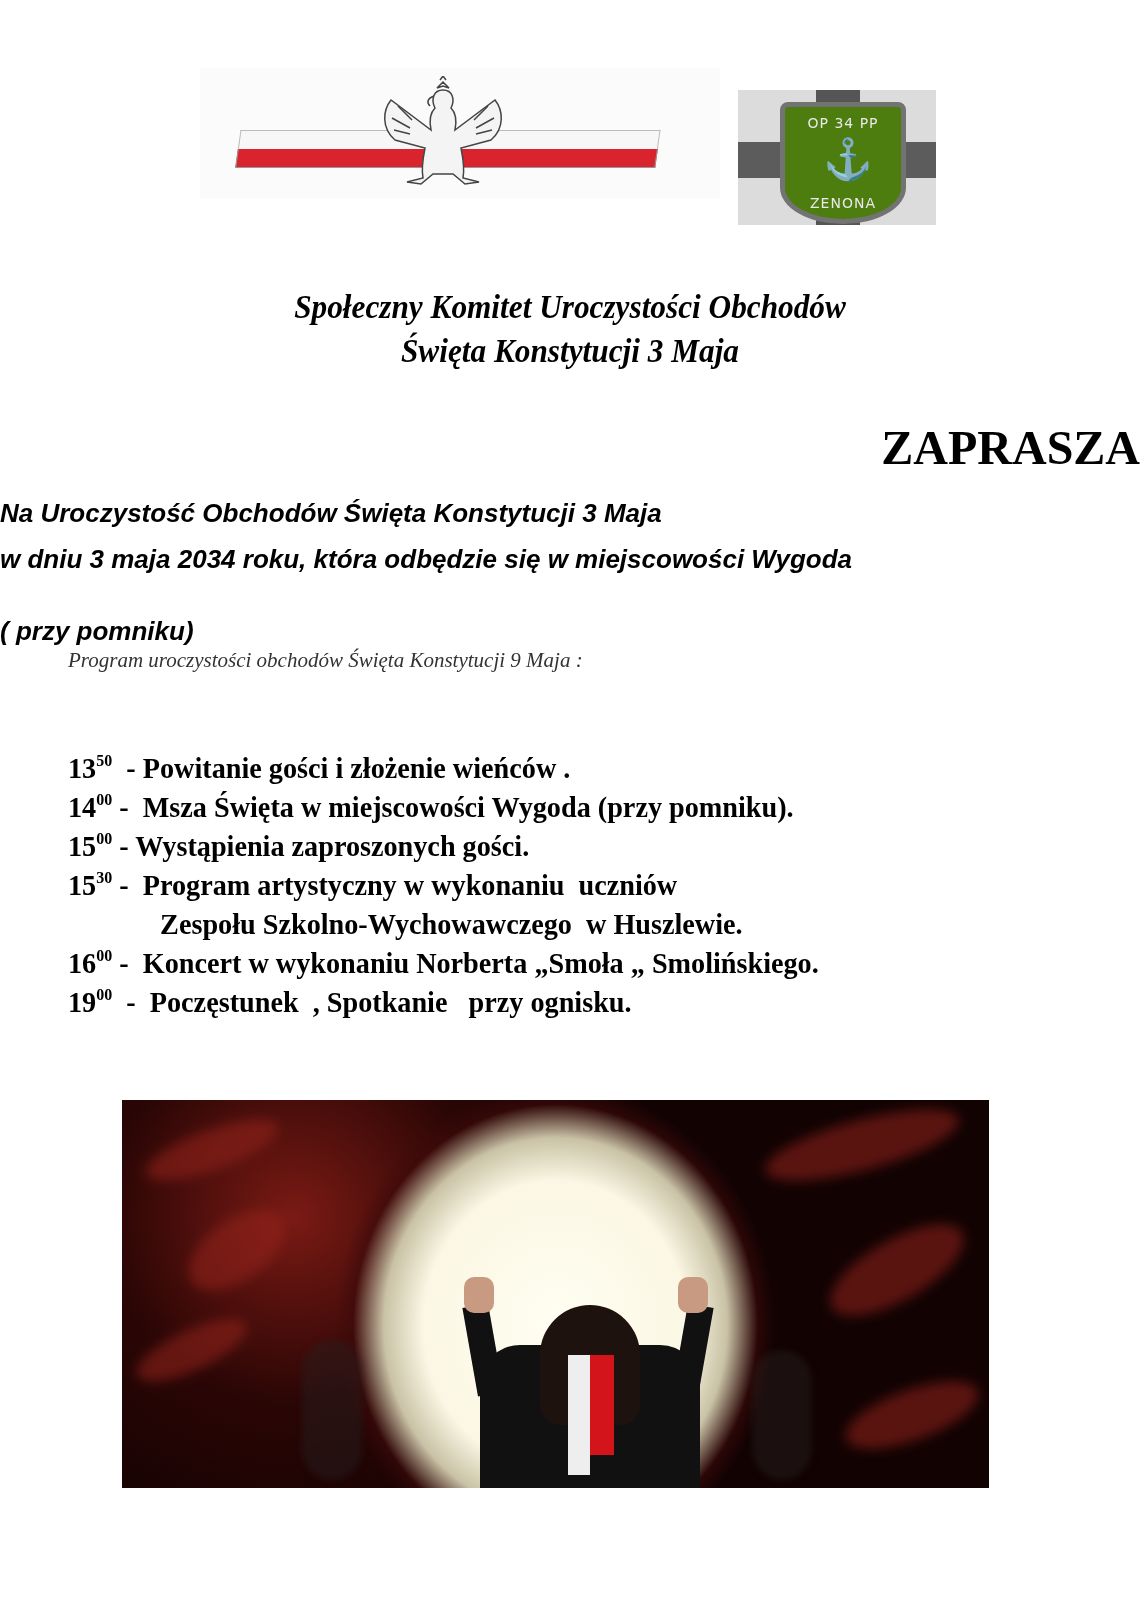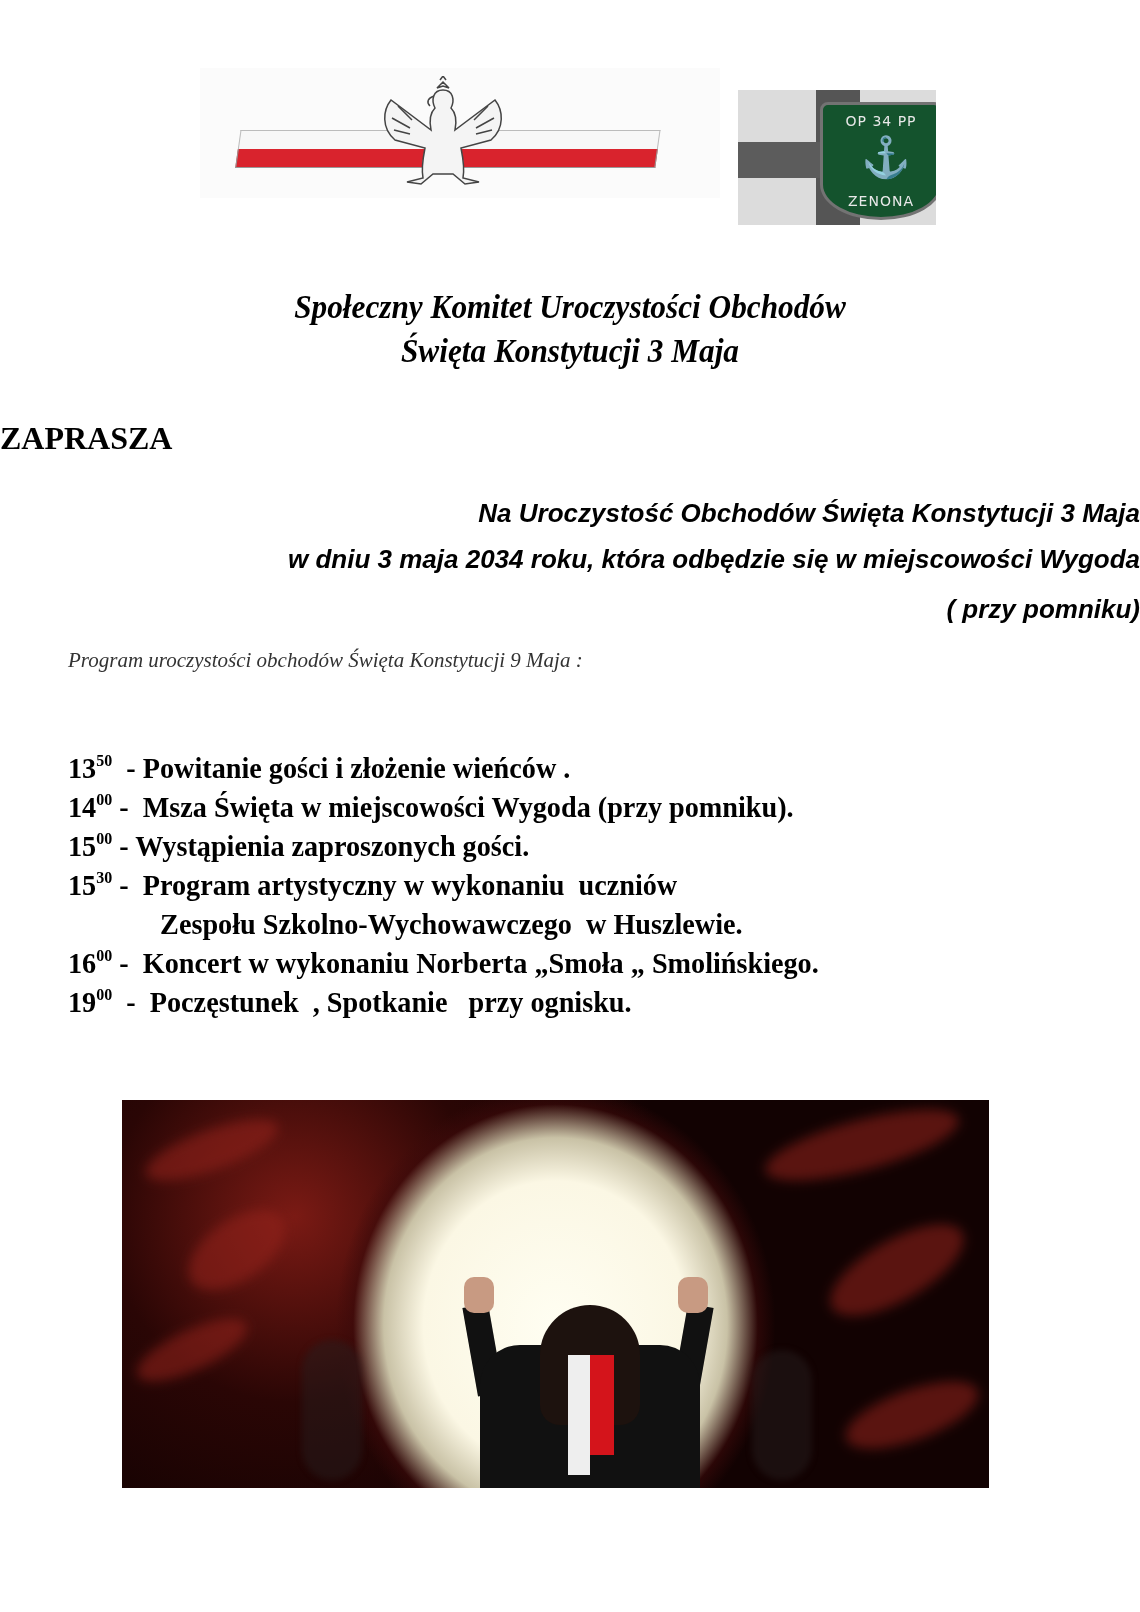--- a/index.html
+++ b/index.html
@@ -11,36 +11,36 @@
   .ribbon { position: absolute; left: 38px; top: 62px; width: 420px; height: 36px;
             transform: skewX(-8deg); }
   .ribbon .white { height: 50%; background: #f7f7f7; border: 1px solid #bbb; border-bottom: none; }
   .ribbon .red { height: 50%; background: #d9232d; border: 1px solid #999; border-top: none;}
   .eagle { position: absolute; left: 168px; top: 8px; width: 150px; height: 112px; }
 
   #badge-box { left: 738px; top: 90px; width: 198px; height: 135px; background: #dcdcdc;
                overflow: hidden; }
   .cross-v { position: absolute; left: 78px; top: 0; width: 44px; height: 135px; background: #555; }
   .cross-h { position: absolute; left: 0; top: 52px; width: 198px; height: 36px; background: #5c5c5c; }
-  .shield { position: absolute; left: 42px; top: 12px; width: 116px; height: 112px; background: #14532d;
-            border: 3px solid #737373; border-radius: 8px 8px 50% 50% / 8px 8px 30% 30%; margin-left: 40px; }
+  .shield { position: absolute; left: 42px; top: 12px; width: 116px; height: 112px; background: #4d7c0f;
+            border: 5px solid #737373; border-radius: 8px 8px 50% 50% / 8px 8px 30% 30%; }
   .badge-top, .badge-bottom { position: absolute; left: 0; width: 100%; text-align: center;
             font-family: "DejaVu Sans", sans-serif; font-size: 14px; color: #e9e9e9; letter-spacing: 1px; }
   .badge-top { top: 8px; } .badge-bottom { top: 88px; }
   .anchor { position: absolute; left: 38px; top: 28px; font-family: "DejaVu Serif", serif; font-size: 40px; color: #e9e9e9; font-weight: bold; }
 
   
   .serif-bi { font-family: "Liberation Serif", serif; font-weight: bold; font-style: italic; }
   .serif-b { font-family: "Liberation Serif", serif; font-weight: bold; }
   .sans-bi { font-family: "Liberation Sans", sans-serif; font-weight: bold; font-style: italic; }
 
   #committee { left: 0; width: 1140px; top: 285px; text-align: center; font-size: 34px; line-height: 44px; transform: scaleX(0.92); }
-  #invite-title { left: 0; width: 1140px; top: 420px; text-align: left; font-size: 32px; letter-spacing: 0px; }
-  #invite-lines { left: 0; width: 1140px; top: 490px; text-align: right; font-size: 26px; line-height: 46px; }
-  #invite-lines .loc { margin-top: 4px; }
+  #invite-title { left: 0; width: 1140px; top: 420px; text-align: right; font-size: 48px; letter-spacing: 0px; }
+  #invite-lines { left: 0; width: 1140px; top: 490px; text-align: left; font-size: 26px; line-height: 46px; }
+  #invite-lines .loc { margin-top: 26px; }
   #program-intro { left: 68px; top: 648px; font-family: "Liberation Serif", serif; font-style: italic; font-size: 21px; color: #333; }
 
   #schedule { left: 68px; top: 748px; font-size: 30px; line-height: 39px; transform-origin: left top; transform: scaleX(0.94); }
   .row { white-space: pre; }
   .row sup { font-size: 17px; vertical-align: 12px; line-height: 0; }
   .row .indent { display: inline-block; width: 98px; }
 
   
   #concert-photo { left: 122px; top: 1100px; width: 867px; height: 388px; overflow: hidden;
     background: radial-gradient(ellipse 220px 240px at 50% 58%, #fffef2 0%, #fbf7e4 60%, #c9c2a6 78%, rgba(60,10,10,0.6) 92%, rgba(0,0,0,0) 100%),

